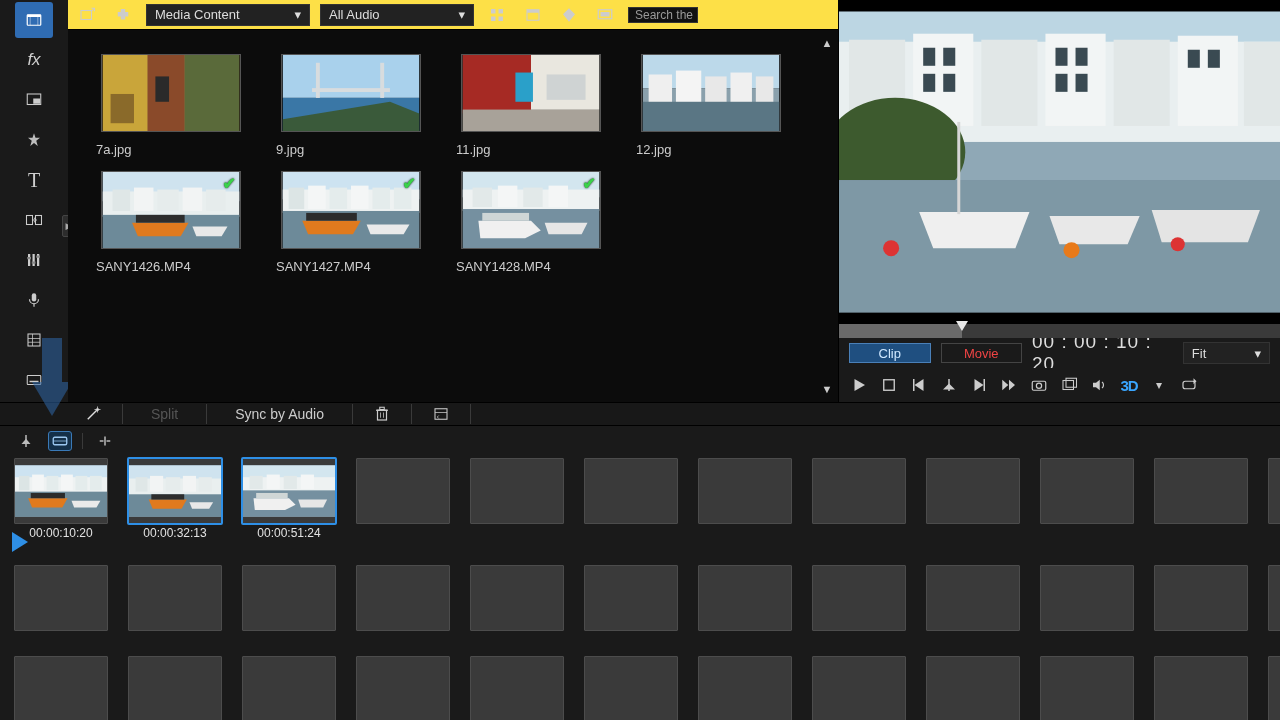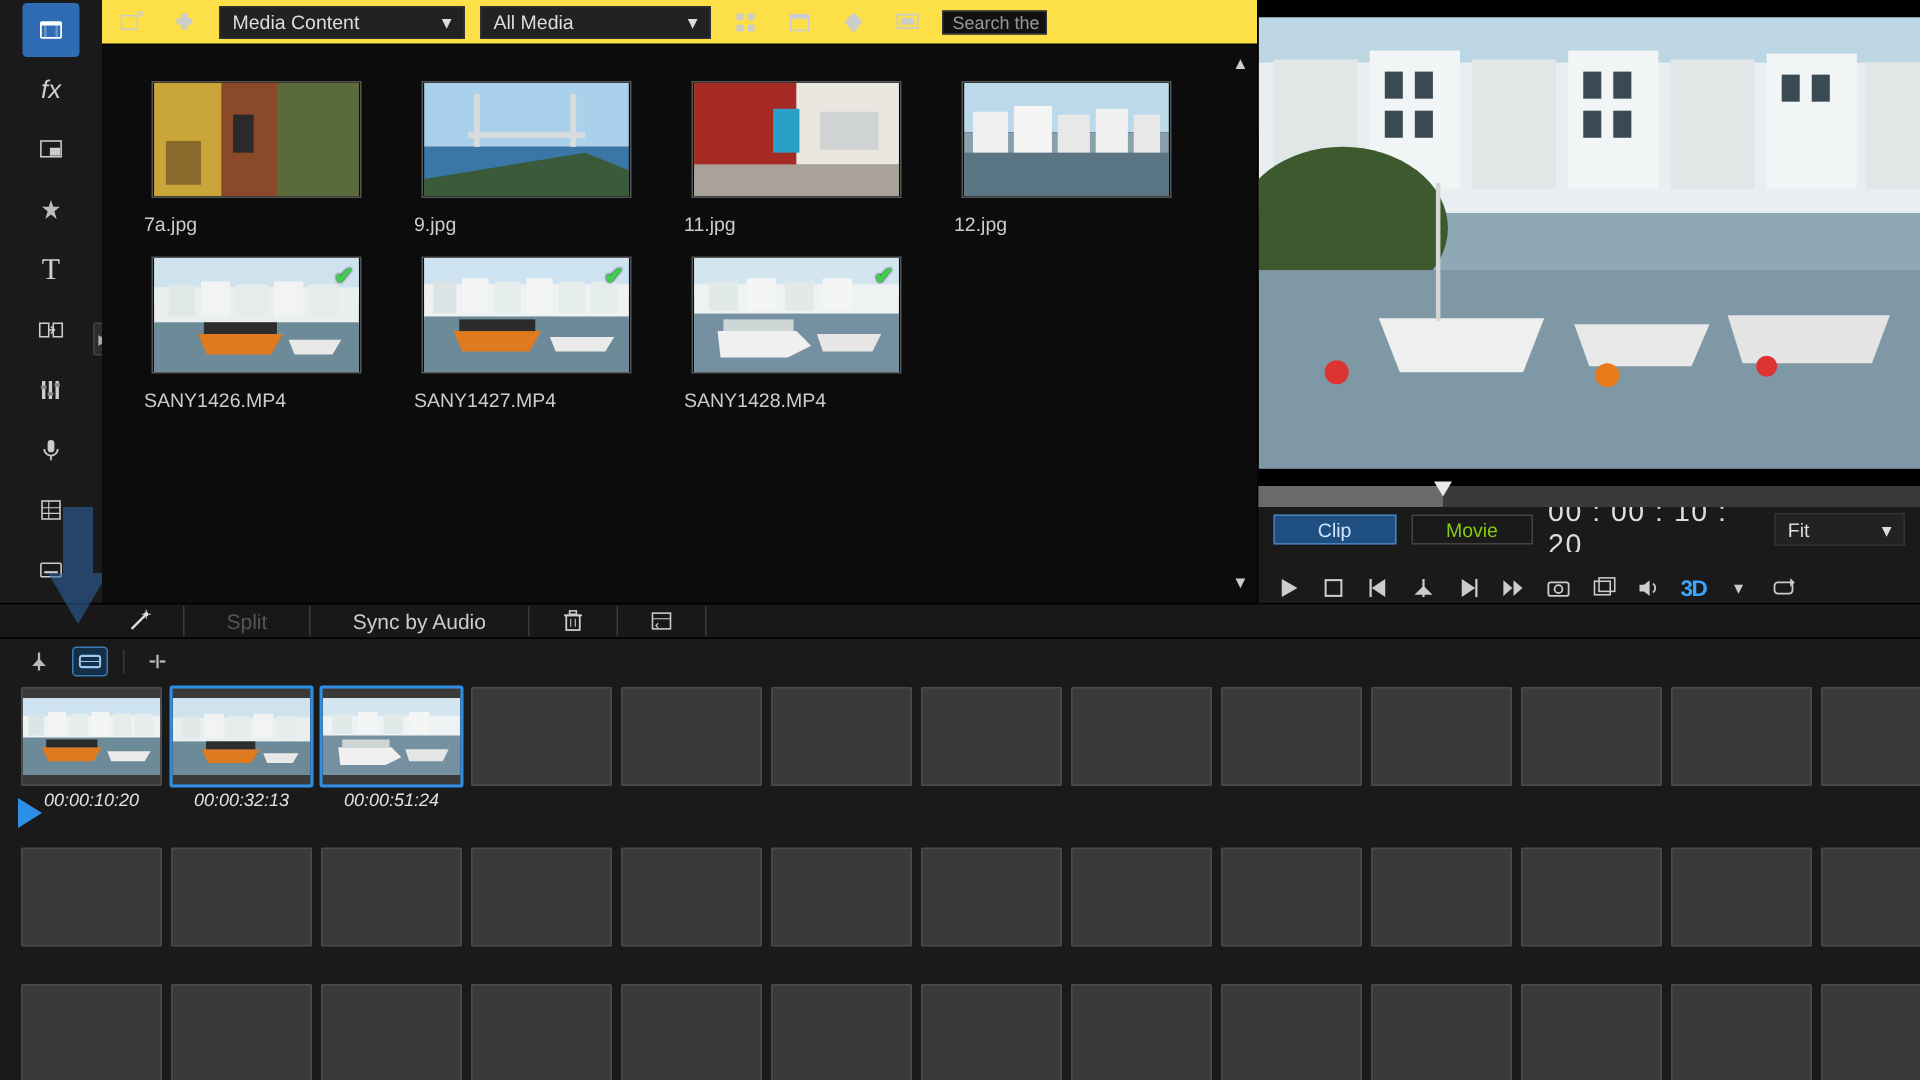--- a/index.html
+++ b/index.html
@@ -165,26 +165,26 @@
     background: #1a1a1a;
   }
   .seg-btn {
     width: 94px; height: 20px;
     border: 1px solid #4a80b8;
     display:flex;align-items:center;justify-content:center;
     font-size:13px;
     cursor:pointer;
   }
   .seg-btn.active { background:#1f4f80; color:#cfe8ff; }
-  .seg-btn.inactive { background:transparent; color:#84cc16; border-color:#444;}
+  .seg-btn.inactive { background:transparent; color:#ef4444; border-color:#444;}
   .timecode { color:#ddd; font-size:19px; margin-left:auto; letter-spacing:1px;}
   .fit-dd { width:98px; margin-left:12px;justify-content:space-between;}
 
   .preview-bar2 {
-    height: 34px; display:flex; align-items:flex-end;
+    height: 34px; display:flex; align-items:center;
     padding: 0 10px; gap: 10px;
     background: #1a1a1a;
   }
   .pbtn { width:20px;height:20px; display:flex;align-items:center;justify-content:center; color:#ccc; cursor:pointer;}
   .pbtn.threeD { color:#3aa6ff; font-weight:bold; font-size:15px; letter-spacing:-1px;}
 
   
   .mid-toolbar {
     height: 40px;
     background: #181818;
@@ -206,21 +206,21 @@
   }
   .story-hdr {
     height:30px; display:flex;align-items:center; gap:10px;
     padding-left:14px;
   }
   .story-hdr .sicon{ width:24px;height:20px;display:flex;align-items:center;justify-content:center;color:#bbb;border:1px solid transparent;border-radius:3px;cursor:pointer; padding:1px;}
   .story-hdr .sicon.active{ border-color:#3a7ab8; background:#143049;}
   .story-hdr .ssep{ width:1px;height:16px;background:#3a3a3a;}
 
   .story-rows { padding: 2px 10px 0 14px; }
-  .story-row { display:flex; gap:6px; margin-bottom:25px;font-style:italic; }
+  .story-row { display:flex; gap:20px; margin-bottom:25px; }
   .slot {
     width: 94px; height: 66px;
     border:1px solid #4c4c4c; background:#3a3a3a;
     position:relative;
     border-radius:1px;
   }
   .slot.filled { padding:0; overflow:hidden; }
   .slot.filled svg { width:100%; height:100%; display:block; }
   .slot.selected { outline:2px solid #2e8fe6; outline-offset:-1px;}
   .slot-time {
@@ -455,21 +455,21 @@
         <div class="btn-icon">
           <svg viewBox="0 0 24 24">
               <path d="M9 4h6v4h4v6h-4v4H9v-4H5V8h4z" fill="#ccc"></path>
             </svg>
         </div>
         <div class="dropdown" style="width:164px">
           <span>Media Content</span>
           <span>▾</span>
         </div>
         <div class="dropdown" style="width:154px">
-          <span>All Media</span>
+          <span>All Audio</span>
           <span>▾</span>
         </div>
         <div class="btn-icon">
           <svg viewBox="0 0 24 24">
               <rect x="4" y="4" width="6" height="6" fill="#ccc"></rect>
               <rect x="14" y="4" width="6" height="6" fill="#ccc"></rect>
               <rect x="4" y="14" width="6" height="6" fill="#ccc"></rect>
               <rect x="14" y="14" width="6" height="6" fill="#ccc"></rect>
             </svg>
         </div>

